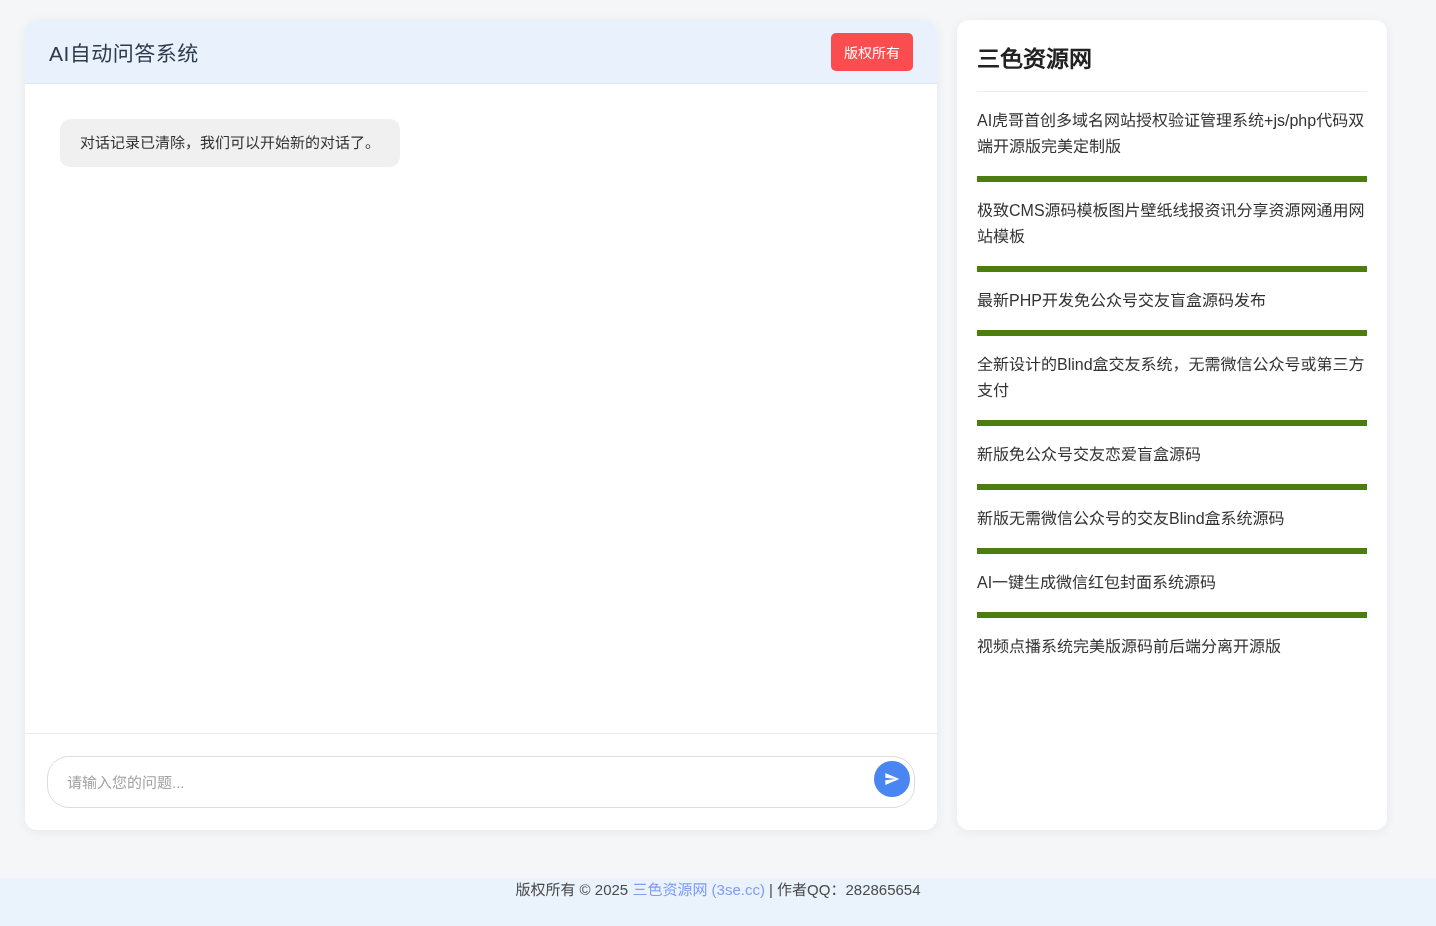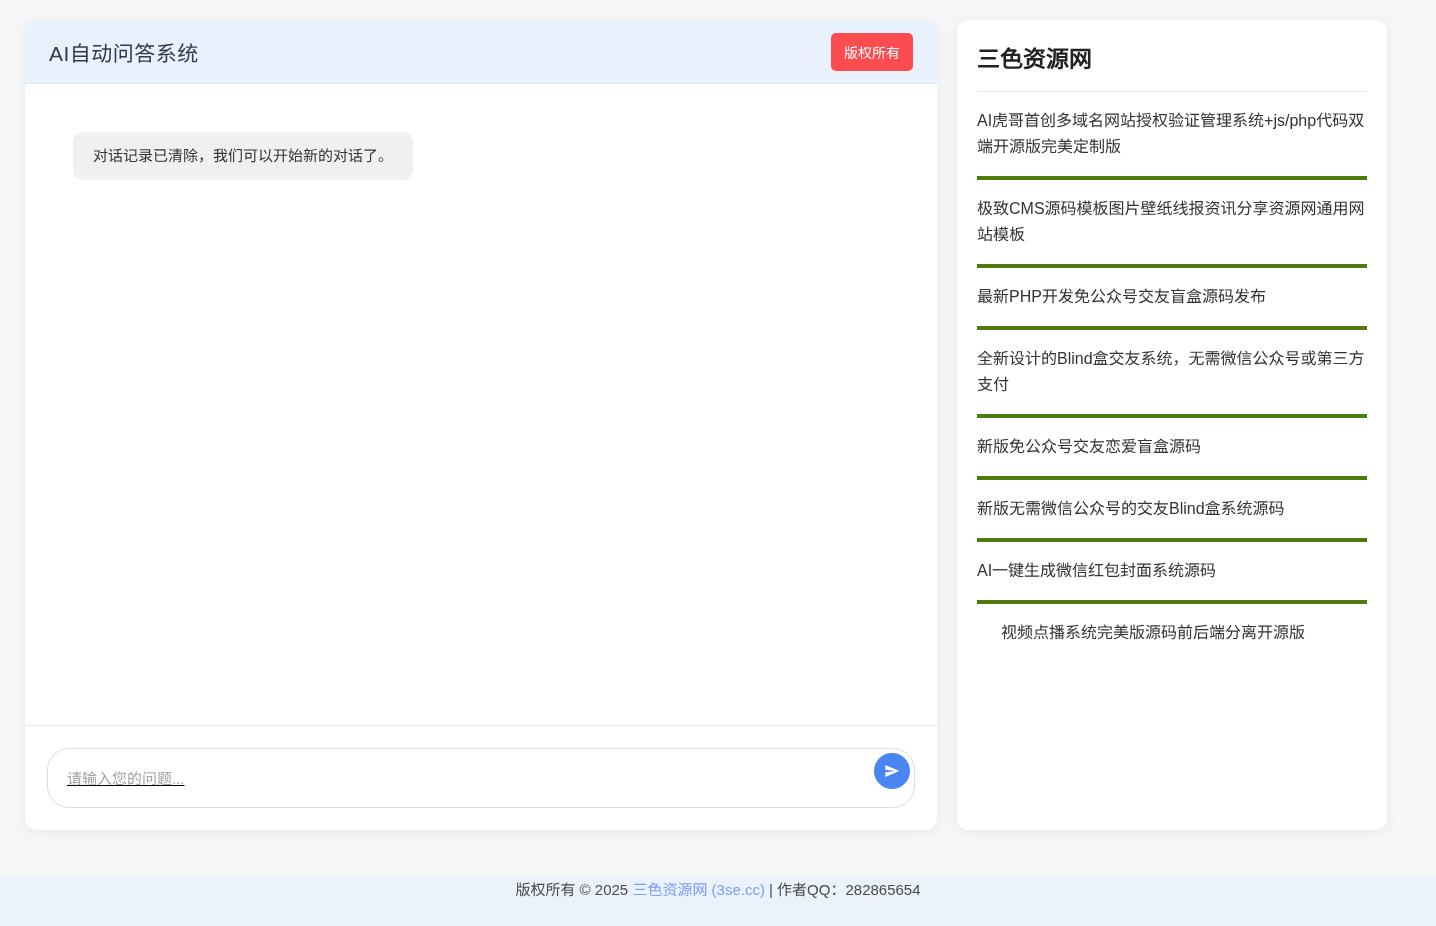--- a/index.html
+++ b/index.html
@@ -50,47 +50,46 @@
     color: #ffffff;
     border: none;
     border-radius: 5px;
     font-size: 14px;
     padding: 9px 13px;
     cursor: pointer;
     font-family: inherit;
   }
   .chat-messages {
     flex: 1 1 auto;
-    padding: 48px;
+    padding: 35px;
     overflow-y: auto;
   }
   .message-bubble {
     display: inline-block;
     max-width: 72%;
     background: #f0f0f0;
     color: #333333;
     font-size: 15px;
     line-height: 22px;
     padding: 13px 20px;
     border-radius: 10px;
   }
   .chat-input-bar {
     flex: 0 0 auto;
     border-top: 1px solid #ebebeb;
     padding: 22px;
   }
   .input-pill {
     position: relative;
-    height: 60px;
+    height: 52px;
     border: 1px solid #dcdcdc;
     border-radius: 22px;
     background: #ffffff;
     display: flex;
     align-items: center;
-    text-decoration: underline;
   }
   .question-input {
     flex: 1;
     height: 100%;
     border: none;
     outline: none;
     background: transparent;
     border-radius: 22px;
     padding: 0 56px 0 19px;
     font-size: 15px;
@@ -124,27 +123,27 @@
   .news-title {
     font-size: 23px;
     font-weight: bold;
     color: #222222;
     padding-bottom: 17px;
     border-bottom: 1px solid #ececec;
   }
   .news-list { list-style: none; }
   .news-list li {
     padding: 16px 0;
-    border-bottom: 4px solid #4d7c0f;
+    border-bottom: 6px solid #4d7c0f;
     font-size: 16px;
     line-height: 26px;
     color: #333333;
     cursor: pointer;
   }
-  .news-list li:last-child { border-bottom: none; margin-left: 24px; }
+  .news-list li:last-child { border-bottom: none; }
 
   
   .footer-gap { height: 48px; }
   .footer {
     height: 48px;
     background: #eaf2fc;
     display: flex;
     align-items: flex-start;
     justify-content: center;
     font-size: 15px;

